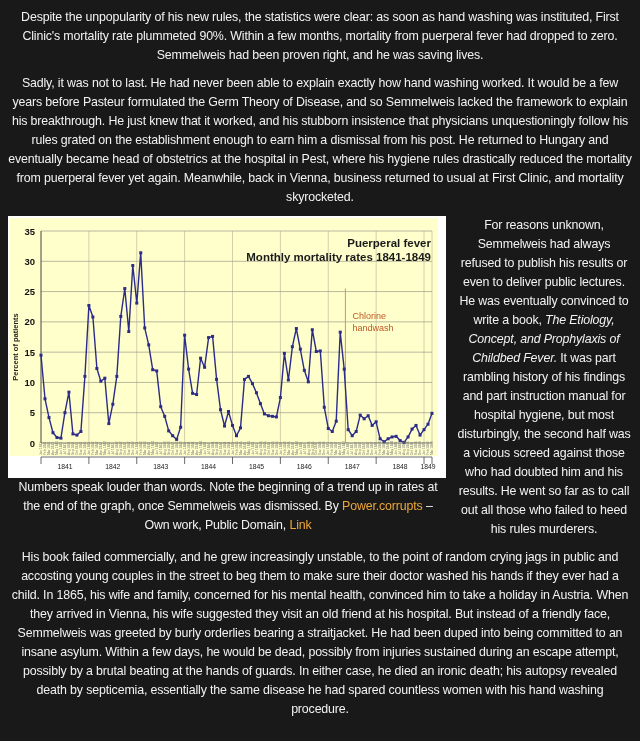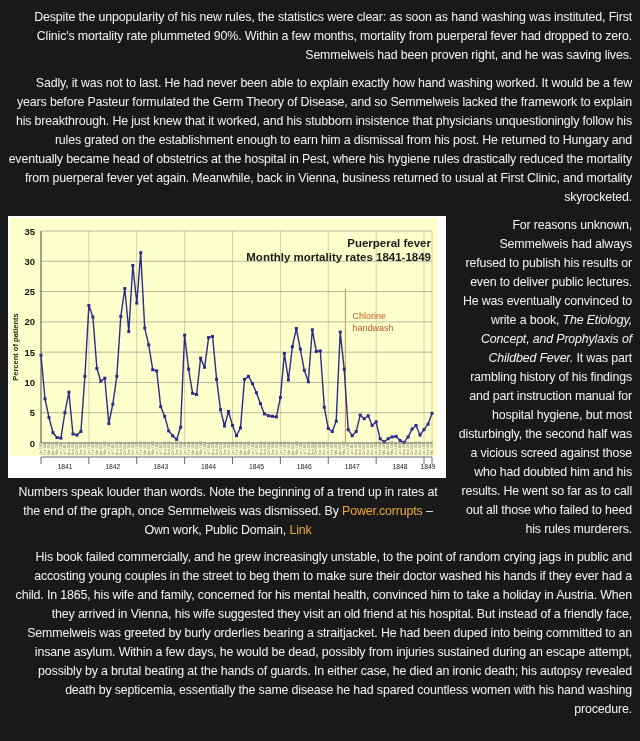--- a/index.html
+++ b/index.html
@@ -1,23 +1,23 @@
 <!DOCTYPE html>
 <html><head>
 <meta charset="utf-8">
 <style>
   html,body{margin:0;padding:0;background:#191919;}
   body{width:640px;height:741px;overflow:hidden;font-family:"Liberation Sans",sans-serif;}
   .page{padding:8px 8px 0 8px;}
   h1{color:#ffffff;font-size:23px;line-height:25px;margin:0 0 8px 0;font-weight:bold;letter-spacing:.2px;}
-  p.body{color:#f2f2f2;font-size:12.4px;line-height:19px;letter-spacing:-.15px;margin:0 0 9px 0;text-align:right;}
+  p.body{color:#f2f2f2;font-size:12.4px;line-height:19px;letter-spacing:-.15px;margin:0 0 9px 0;text-align:center;}
   .em{font-style:italic;}
   figure.chart-figure{float:left;width:440px;margin:0 8px 4px 0;padding:0;}
   .chart-box{width:438px;height:262px;background:#ffffff;}
-  figcaption{color:#f2f2f2;font-size:12.4px;line-height:19px;letter-spacing:-.15px;text-align:center;margin-top:5px;padding:0 6px;}
+  figcaption{color:#f2f2f2;font-size:12.4px;line-height:19px;letter-spacing:-.15px;text-align:center;padding:0 6px;}
   .cap-link{color:#eda735;cursor:pointer;text-decoration:none;}
   svg text{font-family:"Liberation Sans",sans-serif;}
 </style>
 </head>
 <body style="background: rgb(25, 25, 25);">
 
 <div class="page">
 
 
   <p class="body">Despite the unpopularity of his new rules, the statistics were clear: as soon as hand washing was instituted, First Clinic's mortality rate plummeted 90%. Within a few months, mortality from puerperal fever had dropped to zero. Semmelweis had been proven right, and he was saving lives.</p>

